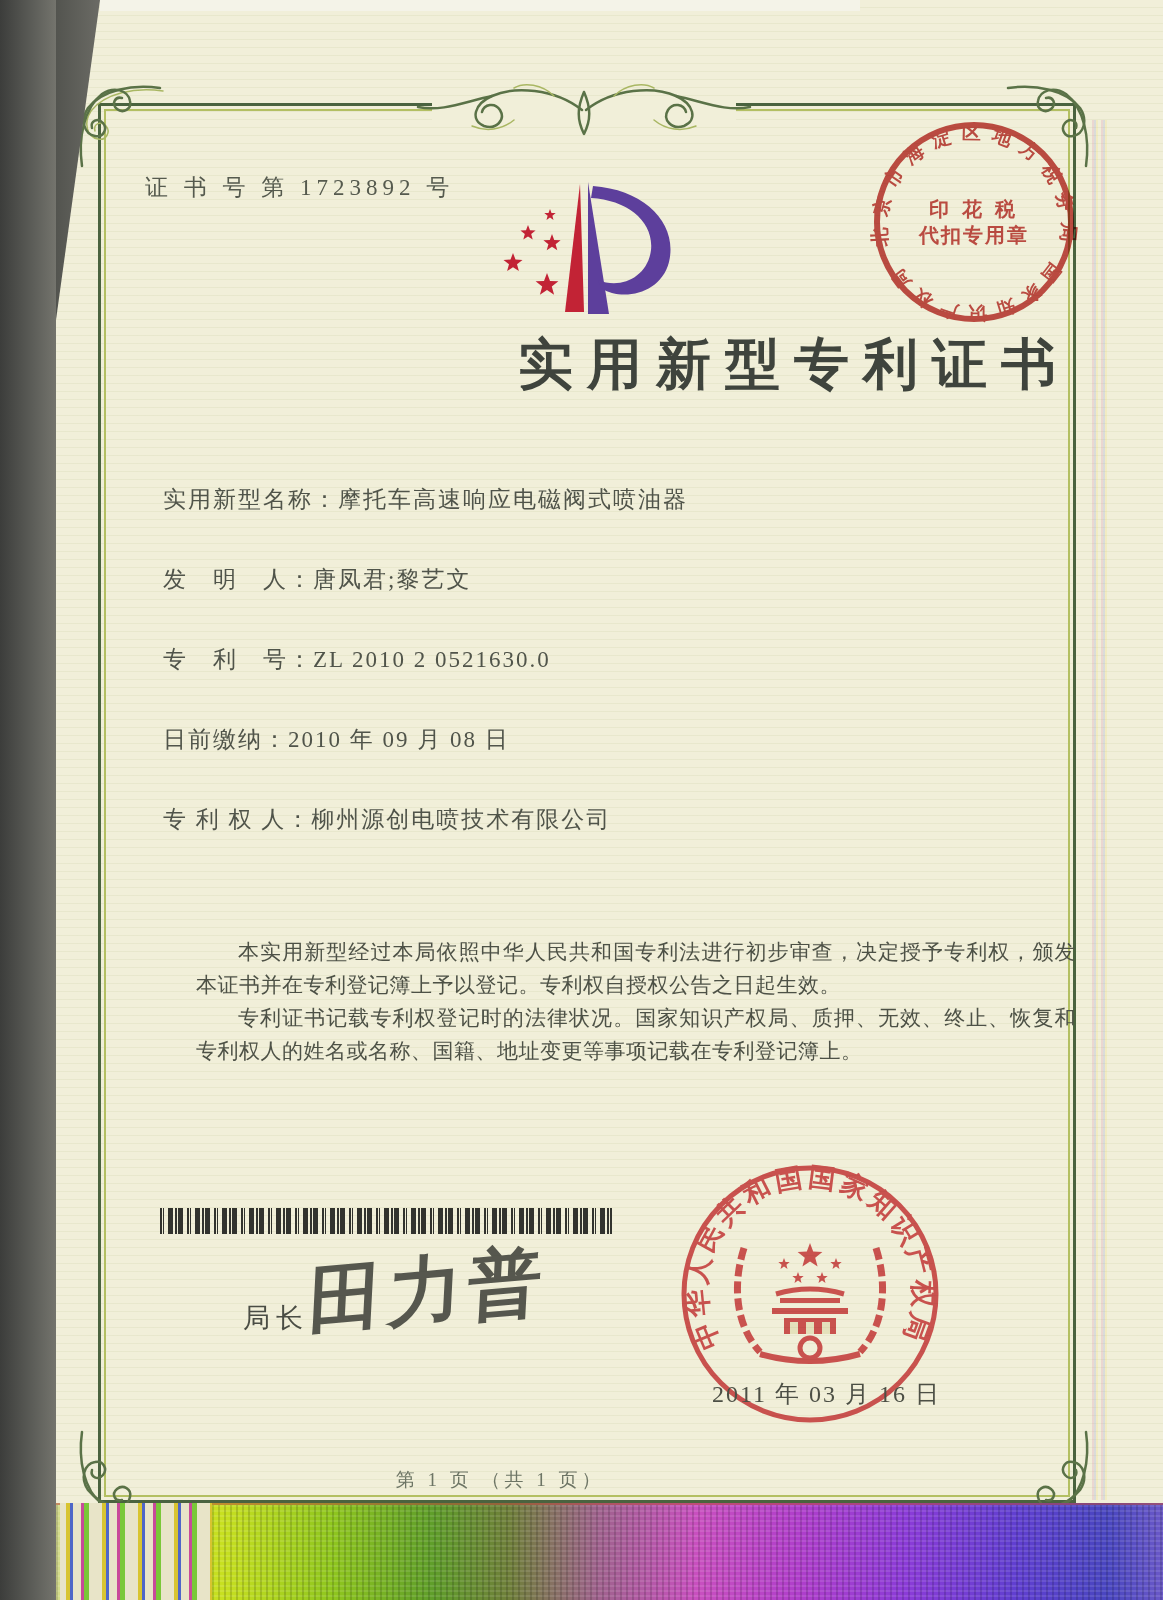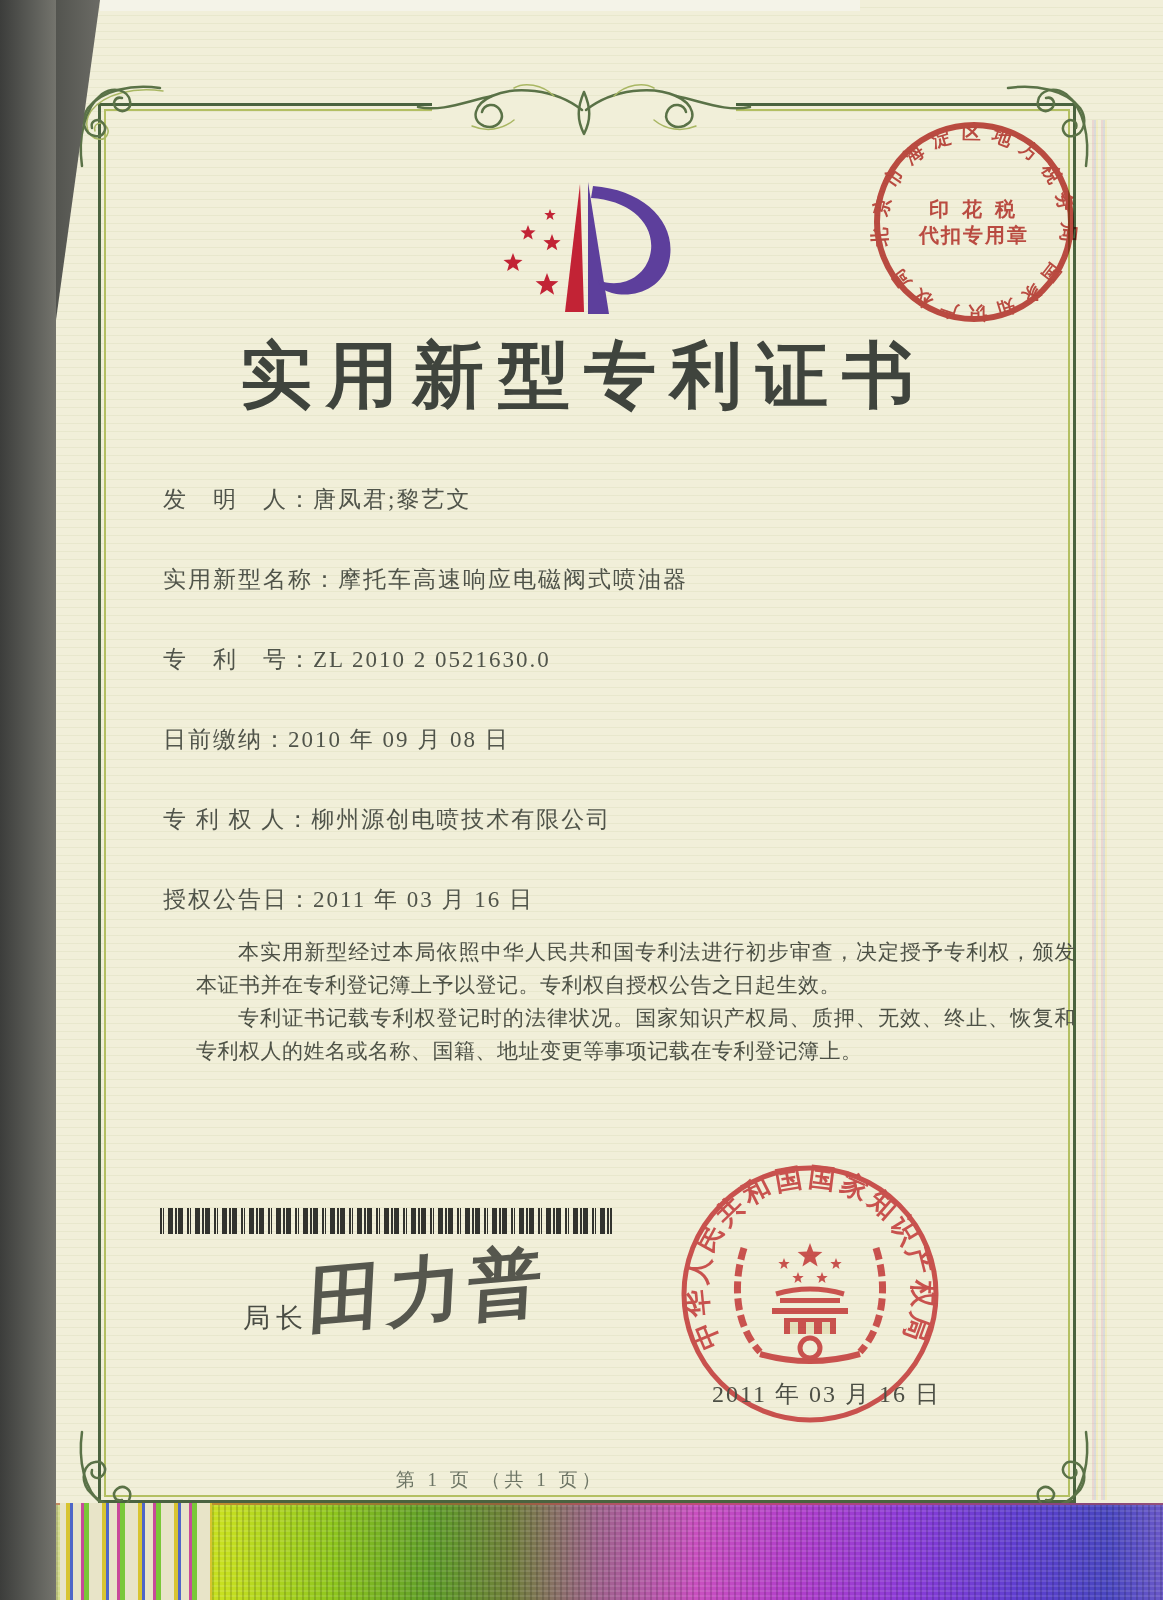--- a/index.html
+++ b/index.html
@@ -21,22 +21,22 @@
          border:3px solid #4a633f;}
   .frame::after{content:"";position:absolute;inset:3px;border:2px solid #b3bf62;}
   .flourish{position:absolute;width:90px;height:90px;}
   .fl-tr{transform:scaleX(-1);} .fl-bl{transform:scaleY(-1);} .fl-br{transform:scale(-1,-1);}
   .top-ornament{position:absolute;left:358px;top:76px;width:340px;height:64px;}
   
   .cert-no{position:absolute;left:89px;top:172px;font-size:23px;letter-spacing:5px;color:#555a4e;}
   .logo{position:absolute;left:414px;top:170px;width:230px;height:162px;}
   .tax-stamp{position:absolute;left:810px;top:114px;width:216px;height:216px;
              opacity:.92;mix-blend-mode:multiply;}
-  .title{position:absolute;left:42px;top:328px;width:972px;text-align:center;
-         font-size:72px;font-weight:600;letter-spacing:14px;color:#3f443d;}
+  .title{position:absolute;left:42px;top:328px;width:972px;text-align:right;
+         font-size:55px;font-weight:600;letter-spacing:14px;color:#3f443d;}
   
   .fields{position:absolute;left:107px;top:484px;width:880px;}
   .field-row{height:80px;font-size:23px;color:#50544a;letter-spacing:2px;white-space:nowrap;}
   
   .legal-block{position:absolute;left:107px;top:936px;width:880px;margin-left:33px;}
   .legal-block p{margin:0;text-indent:2em;font-size:21px;line-height:33px;
                  text-align:justify;color:#4d5146;letter-spacing:.5px;}
   
   .barcode{position:absolute;left:104px;top:1208px;width:452px;height:26px;
     background:repeating-linear-gradient(90deg,
@@ -107,20 +107,21 @@
       </g>
       <g transform="translate(340,0) scale(-1,1)">
         <path class="green" d="M172,34 C200,12 240,10 262,20 C280,28 284,44 270,50 C258,54 248,44 254,34 C259,26 270,28 272,36"></path>
         <path class="green2" d="M200,20 C212,8 230,6 240,12"></path>
         <path class="green" d="M262,20 C290,26 312,36 336,31"></path>
         <path class="green2" d="M240,44 C252,54 268,56 282,50"></path>
       </g>
       <path class="green" d="M170,16 C163,32 163,44 170,58 M170,16 C177,32 177,44 170,58"></path>
     </svg>
 
+    <div class="cert-no">证 书 号 第 1723892 号</div>
 
     <svg class="logo" viewBox="0 0 230 162">
       <polygon fill="#c22335" points="80.0,39.0 81.5,43.0 85.7,43.1 82.4,45.8 83.5,49.9 80.0,47.5 76.5,49.9 77.6,45.8 74.3,43.1 78.5,43.0"></polygon>
       <polygon fill="#c22335" points="58.0,55.0 60.0,60.3 65.6,60.5 61.2,64.0 62.7,69.5 58.0,66.4 53.3,69.5 54.8,64.0 50.4,60.5 56.0,60.3"></polygon>
       <polygon fill="#c22335" points="43.0,83.0 45.5,89.6 52.5,89.9 47.0,94.3 48.9,101.1 43.0,97.2 37.1,101.1 39.0,94.3 33.5,89.9 40.5,89.6"></polygon>
       <polygon fill="#c22335" points="82.0,64.0 84.2,69.9 90.6,70.2 85.6,74.2 87.3,80.3 82.0,76.8 76.7,80.3 78.4,74.2 73.4,70.2 79.8,69.9"></polygon>
       <polygon fill="#c22335" points="77.0,103.0 80.0,110.9 88.4,111.3 81.8,116.6 84.1,124.7 77.0,120.0 69.9,124.7 72.2,116.6 65.6,111.3 74.0,110.9"></polygon>
       <polygon points="110,14 95,142 114,142" fill="#c22335"></polygon>
       <polygon points="118,12 118,144 139,144" fill="#5d3f9c"></polygon>
       <path d="M123,16 C176,20 208,54 199,92 C191,124 152,132 131,118 L128,110 C152,120 178,106 181,80 C184,52 158,30 121,28 Z" fill="#5d3f9c"></path>
@@ -139,36 +140,33 @@
         <textPath href="#taxBot" startOffset="4">国家知识产权局</textPath>
       </text>
       <text x="108" y="102" text-anchor="middle" font-size="20" letter-spacing="4" fill="#c0413c" font-weight="bold">印 花 税</text>
       <text x="108" y="128" text-anchor="middle" font-size="20" letter-spacing="2" fill="#c0413c" font-weight="bold">代扣专用章</text>
     </svg>
 
     <div class="title">实用新型专利证书</div>
 
     <div class="fields">
       <div class="field-row">
+        <span>实用新型名称：</span><span>摩托车高速响应电磁阀式喷油器</span>
+      </div>
+      <div class="field-row">
         <span>发　明　人：</span><span>唐凤君;黎艺文</span>
       </div>
       <div class="field-row">
-        <span>实用新型名称：</span><span>摩托车高速响应电磁阀式喷油器</span>
-      </div>
-      <div class="field-row">
         <span>专　利　号：</span><span>ZL 2010 2 0521630.0</span>
       </div>
       <div class="field-row">
         <span>日前缴纳：</span><span>2010 年 09 月 08 日</span>
       </div>
       <div class="field-row">
         <span>专 利 权 人：</span><span>柳州源创电喷技术有限公司</span>
-      </div>
-      <div class="field-row">
-        <span>授权公告日：</span><span>2011 年 03 月 16 日</span>
       </div>
     </div>
 
     <div class="legal-block">
       <p>本实用新型经过本局依照中华人民共和国专利法进行初步审查，决定授予专利权，颁发本证书并在专利登记簿上予以登记。专利权自授权公告之日起生效。</p>
       <p>专利证书记载专利权登记时的法律状况。国家知识产权局、质押、无效、终止、恢复和专利权人的姓名或名称、国籍、地址变更等事项记载在专利登记簿上。</p>
     </div>
 
     <div class="barcode"></div>
 

